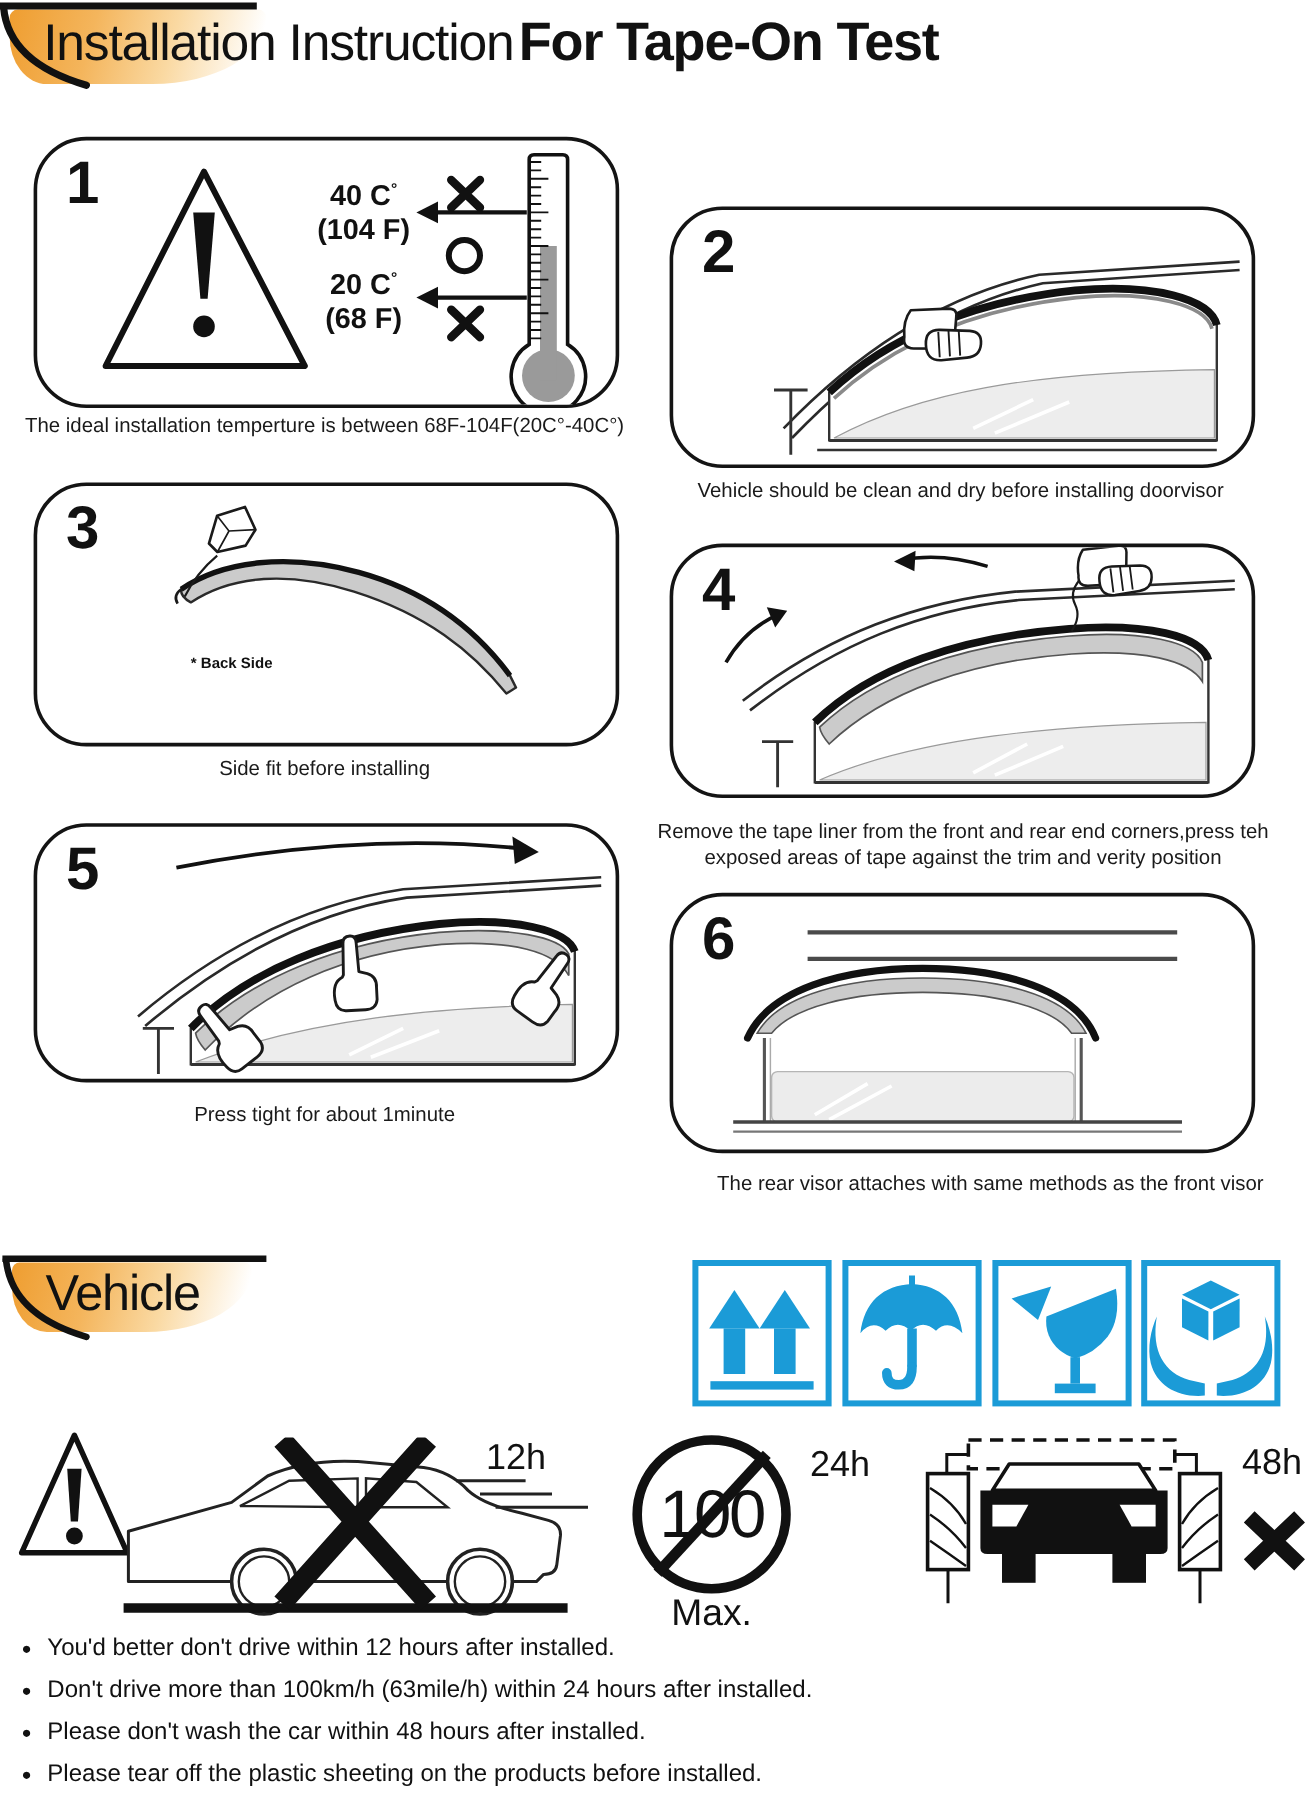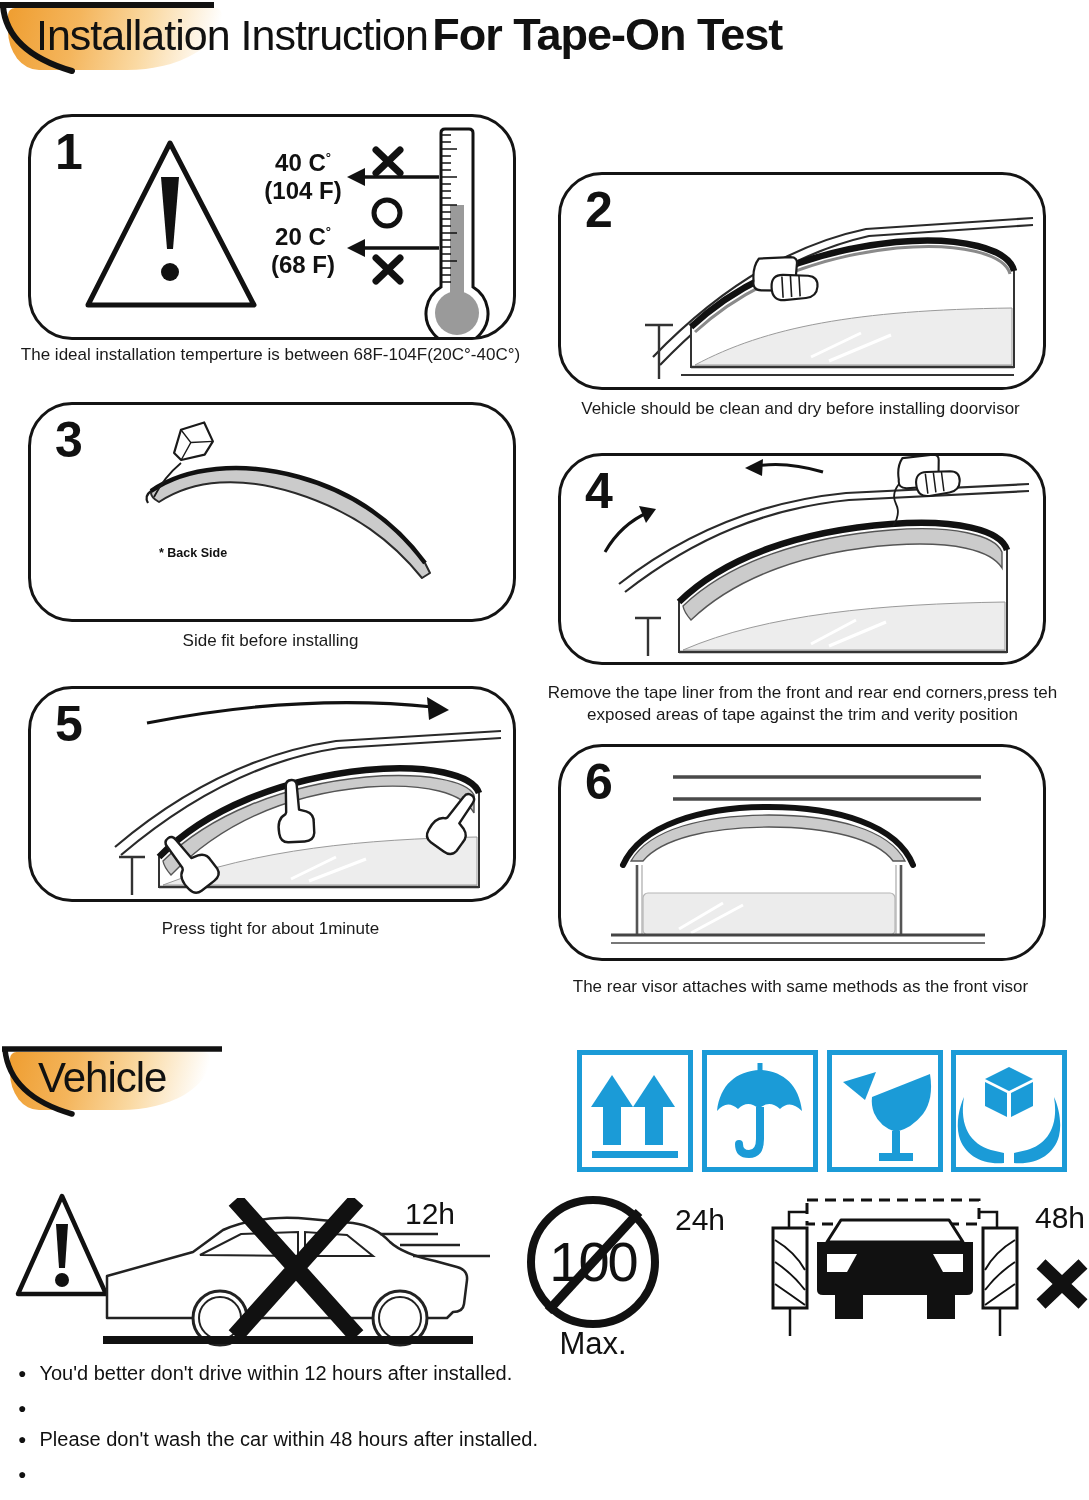--- a/index.html
+++ b/index.html
@@ -218,21 +218,21 @@
       <path d="M62,118 C80,78 140,60 208,60 C276,60 336,78 352,118" fill="none" stroke="#111" stroke-width="6" stroke-linecap="round"></path>
       <path d="M76,118 V188 M340,118 V188" stroke="#555" stroke-width="2.6" fill="none"></path>
       <path d="M81,118 V188 M335,118 V188" stroke="#aaa" stroke-width="1.2" fill="none"></path>
       <rect x="82" y="146" width="252" height="42" rx="5" fill="#ececec" stroke="#b5b5b5" stroke-width="1.2"></rect>
       <path d="M118,182 L162,156 M130,186 L182,158" stroke="#fff" stroke-width="3" fill="none"></path>
       <path d="M50,188 H424" stroke="#444" stroke-width="3" fill="none"></path>
       <path d="M50,196 H424" stroke="#777" stroke-width="2" fill="none"></path>
     </g>
   </svg>
 </div>
-<div class="caption" style="left:548px;top:976px;width:505px;">The rear visor attaches with same methods as the front visor</div>
+<div class="caption" style="left:548px;top:976px;width:505px;text-align:right;">The rear visor attaches with same methods as the front visor</div>
 
 <div class="banner-blob" style="left:10px;top:1052px;width:200px;height:58px;"></div>
 <svg width="300" height="90" style="position:absolute;left:0;top:1044px;">
   <path d="M2,5 L222,5" stroke="#111" stroke-width="5.5" fill="none"></path>
   <path d="M5,6 Q10,52 72,70" stroke="#111" stroke-width="5.5" fill="none" stroke-linecap="round"></path>
 </svg>
 <div class="banner-text" style="left:38px;top:1054px;">
   <span class="t-main" style="font-size:42px;">Vehicle</span>
 </div>
 
@@ -330,21 +330,23 @@
   </g>
 </svg>
 
 <div class="bullets">
   <div class="bullet-row">
     <span class="bullet-dot">●</span>
     <span>You'd better don't drive within 12 hours after installed.</span>
   </div>
   <div class="bullet-row">
     <span class="bullet-dot">●</span>
+    <span>Don't drive more than 100km/h (63mile/h) within 24 hours after installed.</span>
   </div>
   <div class="bullet-row">
     <span class="bullet-dot">●</span>
     <span>Please don't wash the car within 48 hours after installed.</span>
   </div>
   <div class="bullet-row">
     <span class="bullet-dot">●</span>
+    <span>Please tear off the plastic sheeting on the products before installed.</span>
   </div>
 </div>
 
 </body></html>

